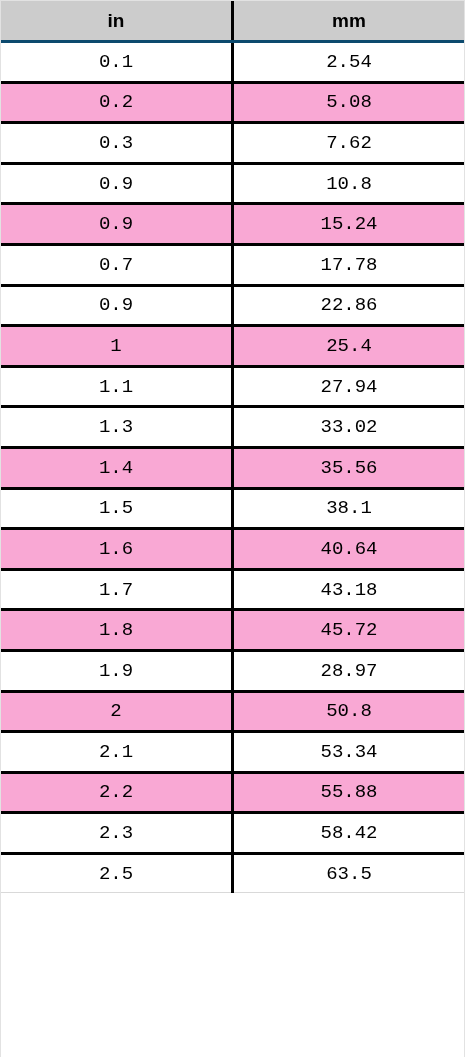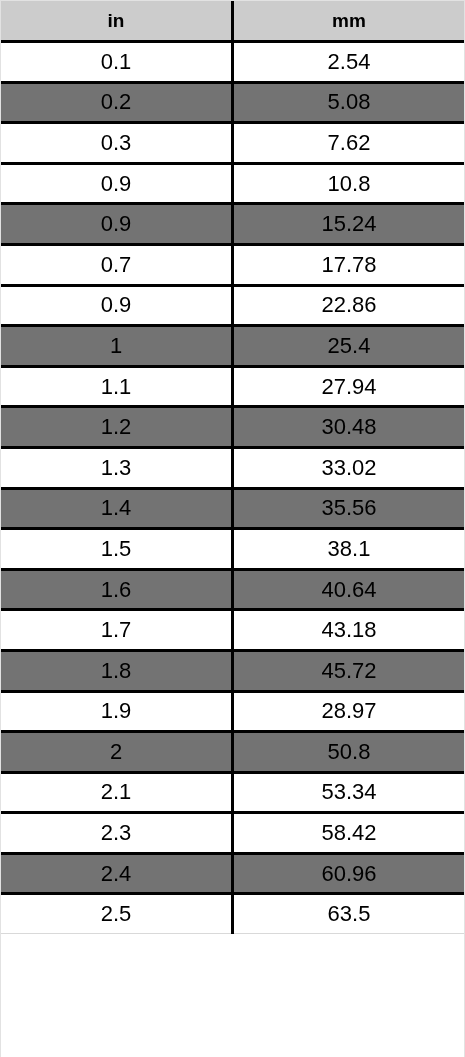--- a/index.html
+++ b/index.html
@@ -39,43 +39,44 @@
   
   thead tr.table-head-row th {
     background: #cccccc;
     color: #000000;
     font-size: 19px;
     font-weight: bold;
     text-align: center;
     height: 39px;
     padding: 0;
     line-height: 39px;
-    border-bottom: 3px solid #000000;
+    border-bottom: 3px solid #0c4a6e;
   }
   thead tr.table-head-row th.cell-in {
     border-right: 3px solid #000000;
   }
 
   
   tbody tr.data-row td {
     height: 37.6px;
     padding: 0;
-    font-size: 22px;
+    font-size: 19px;
     font-weight: normal;
     color: #000000;
     text-align: center;
     border-bottom: 3px solid #000000;
     background: #ffffff;
+    font-family: Liberation Mono, monospace;
   }
   tbody tr.data-row td.cell-in {
     border-right: 3px solid #000000;
   }
 
   tbody tr.data-row.row-alt td {
-    background: #737373;
+    background: #f9a8d4;
   }
 
   tbody tr.data-row:last-child td {
     border-bottom: 1px solid #d9d9d9;
   }
 </style>
 </head>
 <body>
 
 <div class="conversion-table-wrap">
@@ -120,24 +121,20 @@
           <td class="cell-mm">22.86</td>
         </tr>
         <tr class="data-row row-alt">
           <td class="cell-in">1</td>
           <td class="cell-mm">25.4</td>
         </tr>
         <tr class="data-row">
           <td class="cell-in">1.1</td>
           <td class="cell-mm">27.94</td>
         </tr>
-        <tr class="data-row row-alt">
-          <td class="cell-in">1.2</td>
-          <td class="cell-mm">30.48</td>
-        </tr>
         <tr class="data-row">
           <td class="cell-in">1.3</td>
           <td class="cell-mm">33.02</td>
         </tr>
         <tr class="data-row row-alt">
           <td class="cell-in">1.4</td>
           <td class="cell-mm">35.56</td>
         </tr>
         <tr class="data-row">
           <td class="cell-in">1.5</td>
@@ -160,27 +157,27 @@
           <td class="cell-mm">28.97</td>
         </tr>
         <tr class="data-row row-alt">
           <td class="cell-in">2</td>
           <td class="cell-mm">50.8</td>
         </tr>
         <tr class="data-row">
           <td class="cell-in">2.1</td>
           <td class="cell-mm">53.34</td>
         </tr>
+        <tr class="data-row row-alt">
+          <td class="cell-in">2.2</td>
+          <td class="cell-mm">55.88</td>
+        </tr>
         <tr class="data-row">
           <td class="cell-in">2.3</td>
           <td class="cell-mm">58.42</td>
-        </tr>
-        <tr class="data-row row-alt">
-          <td class="cell-in">2.4</td>
-          <td class="cell-mm">60.96</td>
         </tr>
         <tr class="data-row">
           <td class="cell-in">2.5</td>
           <td class="cell-mm">63.5</td>
         </tr>
       </tbody>
   </table>
 </div>
 
 </body></html>

